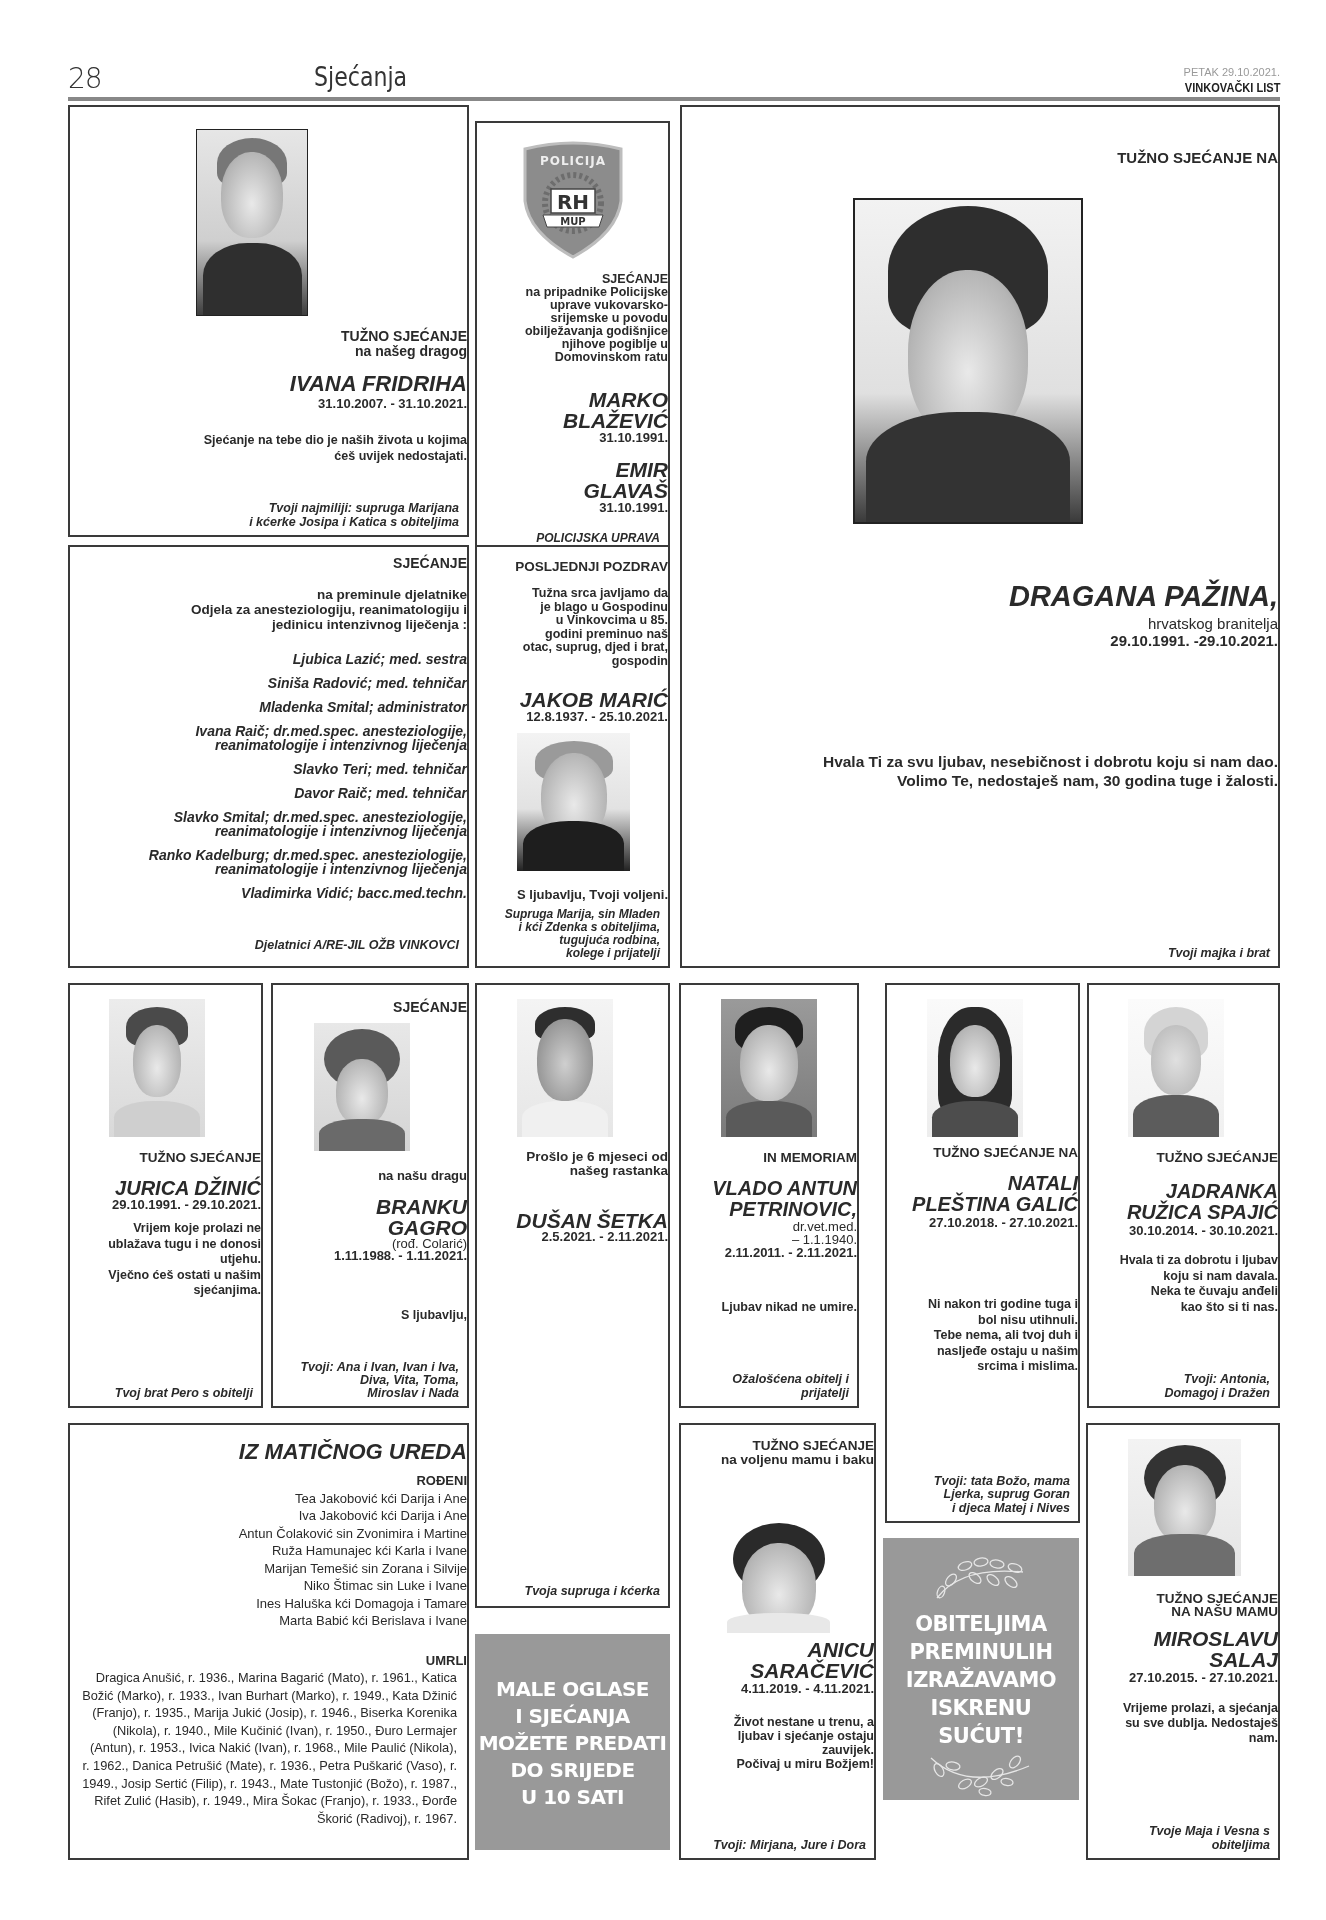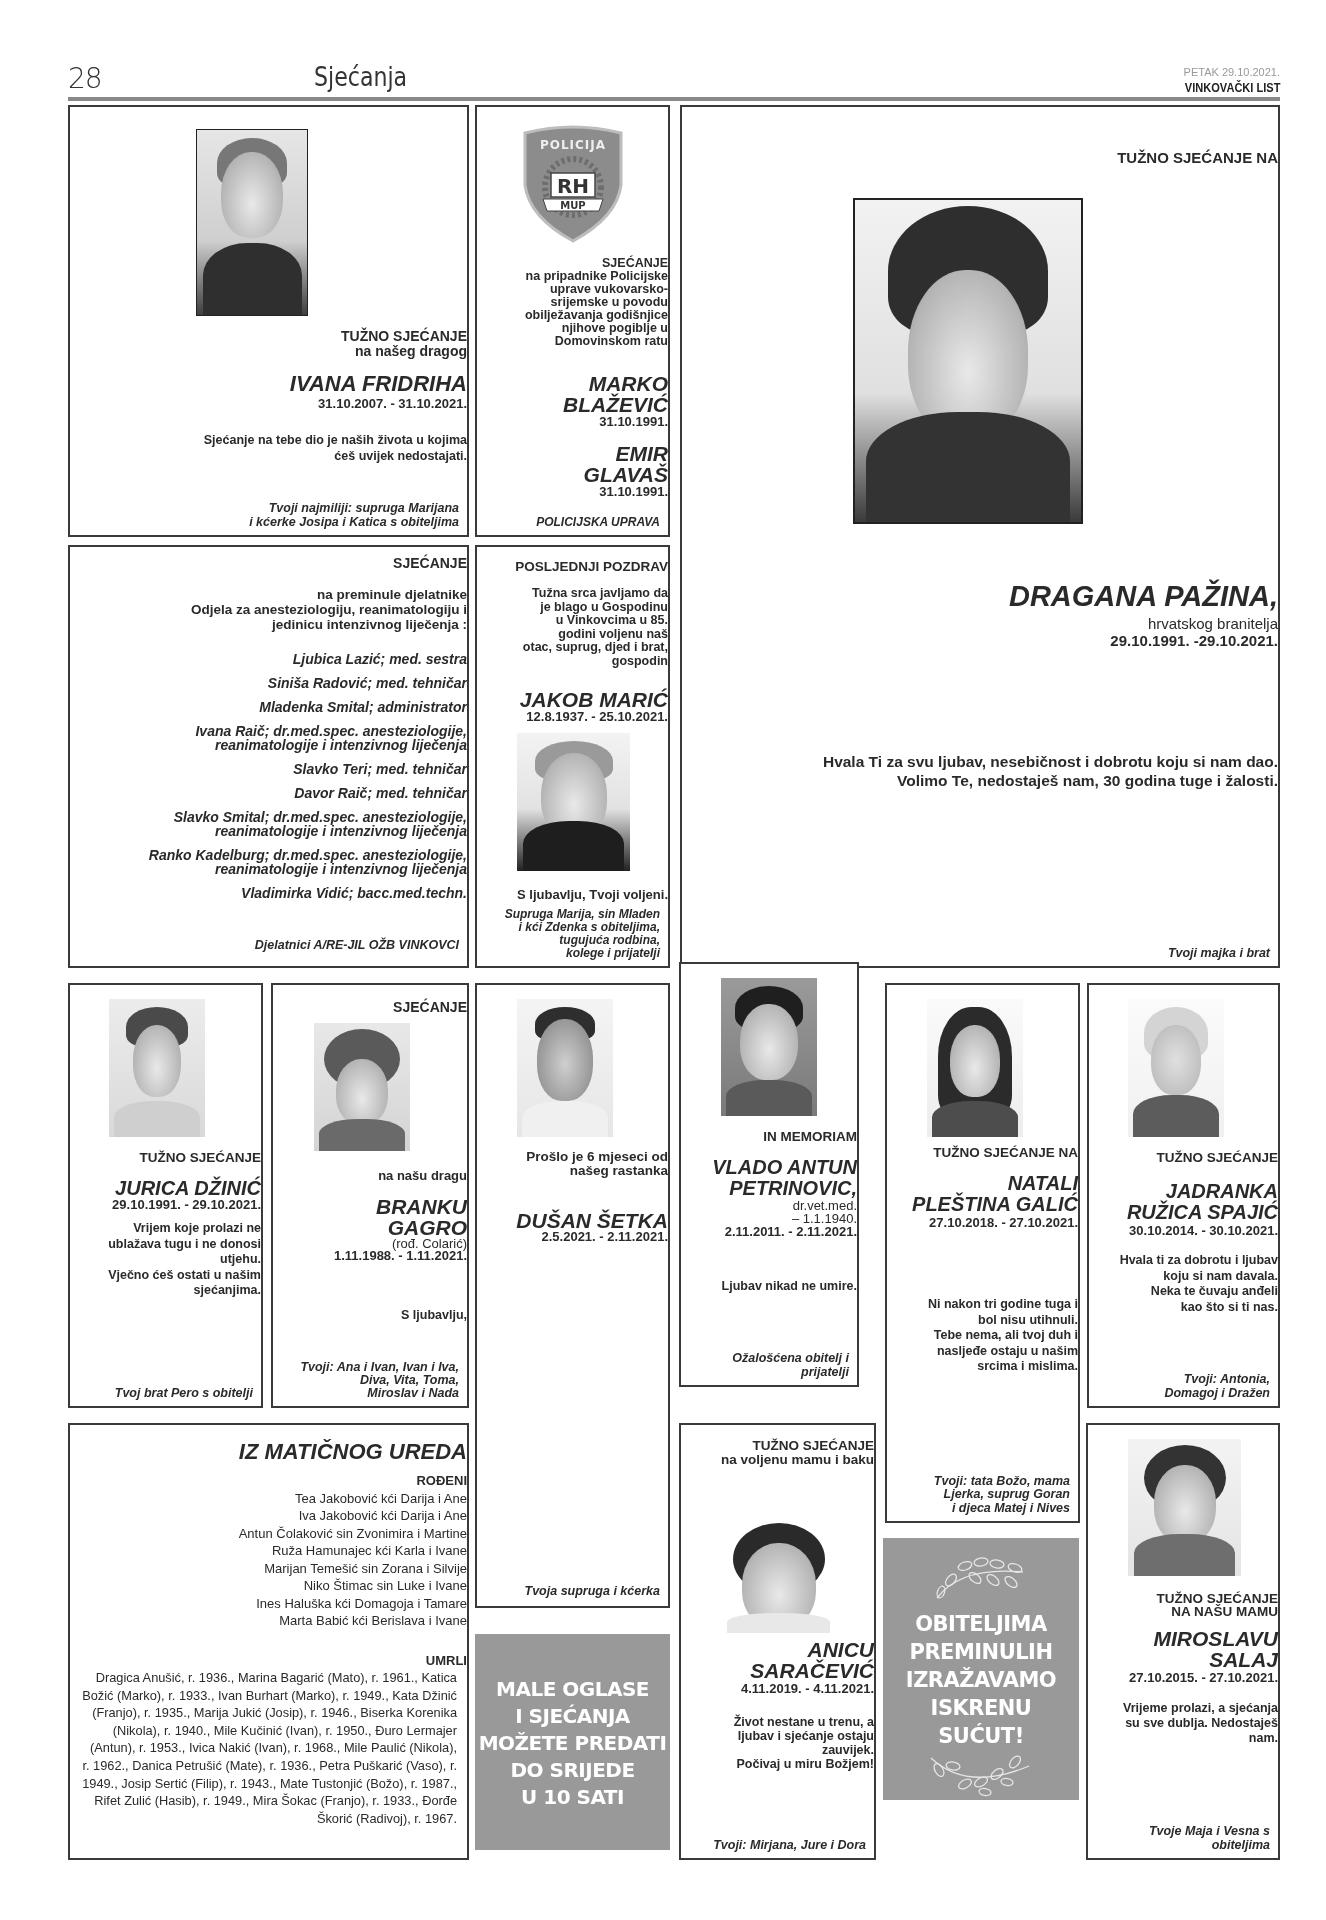--- a/index.html
+++ b/index.html
@@ -49,21 +49,21 @@
   <div class="txt c b" style="top:325px;font-size:12.5px;line-height:16px;">
     <div>Sjećanje na tebe dio je naših života u kojima</div>
     <div>ćeš uvijek nedostajati.</div>
   </div>
   <div class="sign">
     <div>Tvoji najmiliji: supruga Marijana</div>
     <div>i kćerke Josipa i Katica s obiteljima</div>
   </div>
 </div>
 
-<div class="box" style="left:475px;top:105px;width:195px;height:432px;">
+<div class="box" style="left:475px;top:121px;width:195px;height:432px;">
   <div style="position:absolute;left:44px;top:18px;width:104px;height:118px;">
     <svg width="104" height="118" viewBox="0 0 104 118">
       <path d="M4 8 Q52 -4 100 8 L100 60 Q96 92 52 116 Q8 92 4 60 Z" fill="#8c8c8c" stroke="#bdbdbd" stroke-width="3"></path>
       <circle cx="52" cy="62" r="28" fill="none" stroke="#6d6d6d" stroke-width="6" stroke-dasharray="3 3"></circle>
       <text x="52" y="24" text-anchor="middle" font-size="12" font-weight="bold" fill="#eee" font-family="DejaVu Sans, sans-serif" letter-spacing="1">POLICIJA</text>
       <rect x="30" y="48" width="44" height="24" fill="#fff" stroke="#444" stroke-width="1.5"></rect>
       <text x="52" y="68" text-anchor="middle" font-size="20" font-weight="bold" fill="#333" font-family="DejaVu Sans, sans-serif">RH</text>
       <path d="M22 74 L82 74 L78 86 L26 86 Z" fill="#fff" stroke="#444" stroke-width="1"></path>
       <text x="52" y="84" text-anchor="middle" font-size="10" font-weight="bold" fill="#333" font-family="DejaVu Sans, sans-serif">MUP</text>
     </svg>
@@ -136,21 +136,21 @@
   </div>
   <div class="sign" style="bottom:14px;">Djelatnici A/RE-JIL OŽB VINKOVCI</div>
 </div>
 
 <div class="box" style="left:475px;top:545px;width:195px;height:423px;">
   <div class="txt c b" style="top:12px;font-size:13.5px;">POSLJEDNJI POZDRAV</div>
   <div class="txt c b" style="top:40px;font-size:12.5px;line-height:13.5px;">
     <div>Tužna srca javljamo da</div>
     <div>je blago u Gospodinu</div>
     <div>u Vinkovcima u 85.</div>
-    <div>godini voljenu naš</div>
+    <div>godini preminuo naš</div>
     <div>otac, suprug, djed i brat,</div>
     <div>gospodin</div>
   </div>
   <div class="txt c name" style="top:142px;font-size:21px;">JAKOB MARIĆ</div>
   <div class="txt c b" style="top:162px;font-size:13px;">12.8.1937. - 25.10.2021.</div>
   <div class="photo" style="left:40px;top:186px;width:113px;height:138px;background:linear-gradient(180deg,#f3f3f3 0%,#e2e2e2 55%,#222 100%);">
     <div class="hair" style="top:8px;width:78px;height:40px;background:#9a9a9a;"></div>
     <div class="head" style="top:20px;width:66px;height:86px;"></div>
     <div class="body" style="height:50px;background:#1e1e1e;"></div>
   </div>
@@ -214,21 +214,21 @@
   </div>
   <div class="txt c b" style="top:165px;font-size:13.5px;line-height:14px;">
     <div>Prošlo je 6 mjeseci od</div>
     <div>našeg rastanka</div>
   </div>
   <div class="txt c name" style="top:225px;font-size:21px;">DUŠAN ŠETKA</div>
   <div class="txt c b" style="top:244px;font-size:13px;">2.5.2021. - 2.11.2021.</div>
   <div class="sign" style="bottom:8px;">Tvoja supruga i kćerka</div>
 </div>
 
-<div class="box" style="left:679px;top:962px;width:180px;height:425px;">
+<div class="box" style="left:679px;top:983px;width:180px;height:425px;">
   <div class="photo" style="left:40px;top:14px;width:96px;height:138px;background:linear-gradient(180deg,#9a9a9a 0%,#7a7a7a 100%);">
     <div class="hair" style="top:8px;width:68px;height:44px;background:#1f1f1f;"></div>
     <div class="head" style="top:26px;width:58px;height:76px;"></div>
     <div class="body" style="height:36px;background:#5a5a5a;"></div>
   </div>
   <div class="txt c b" style="top:165px;font-size:13.5px;">IN MEMORIAM</div>
   <div class="txt c name" style="top:193px;font-size:20px;line-height:21px;">
     <div>VLADO ANTUN</div>
     <div>PETRINOVIC,</div>
   </div>

